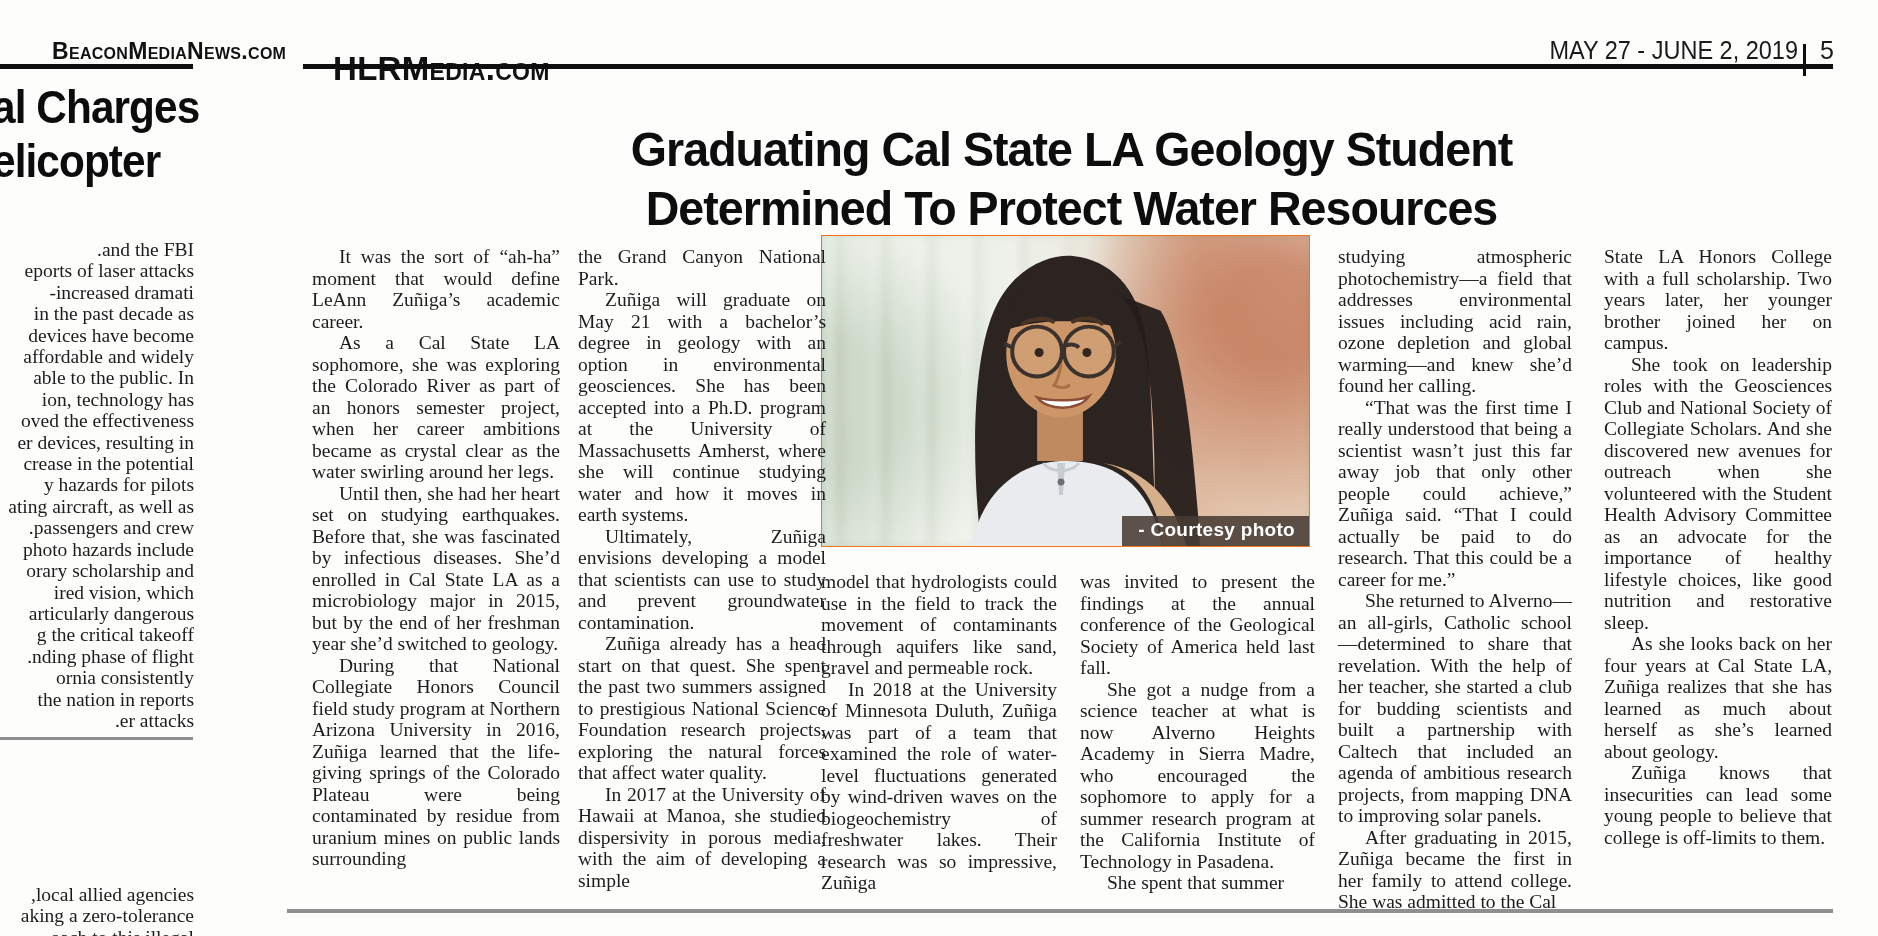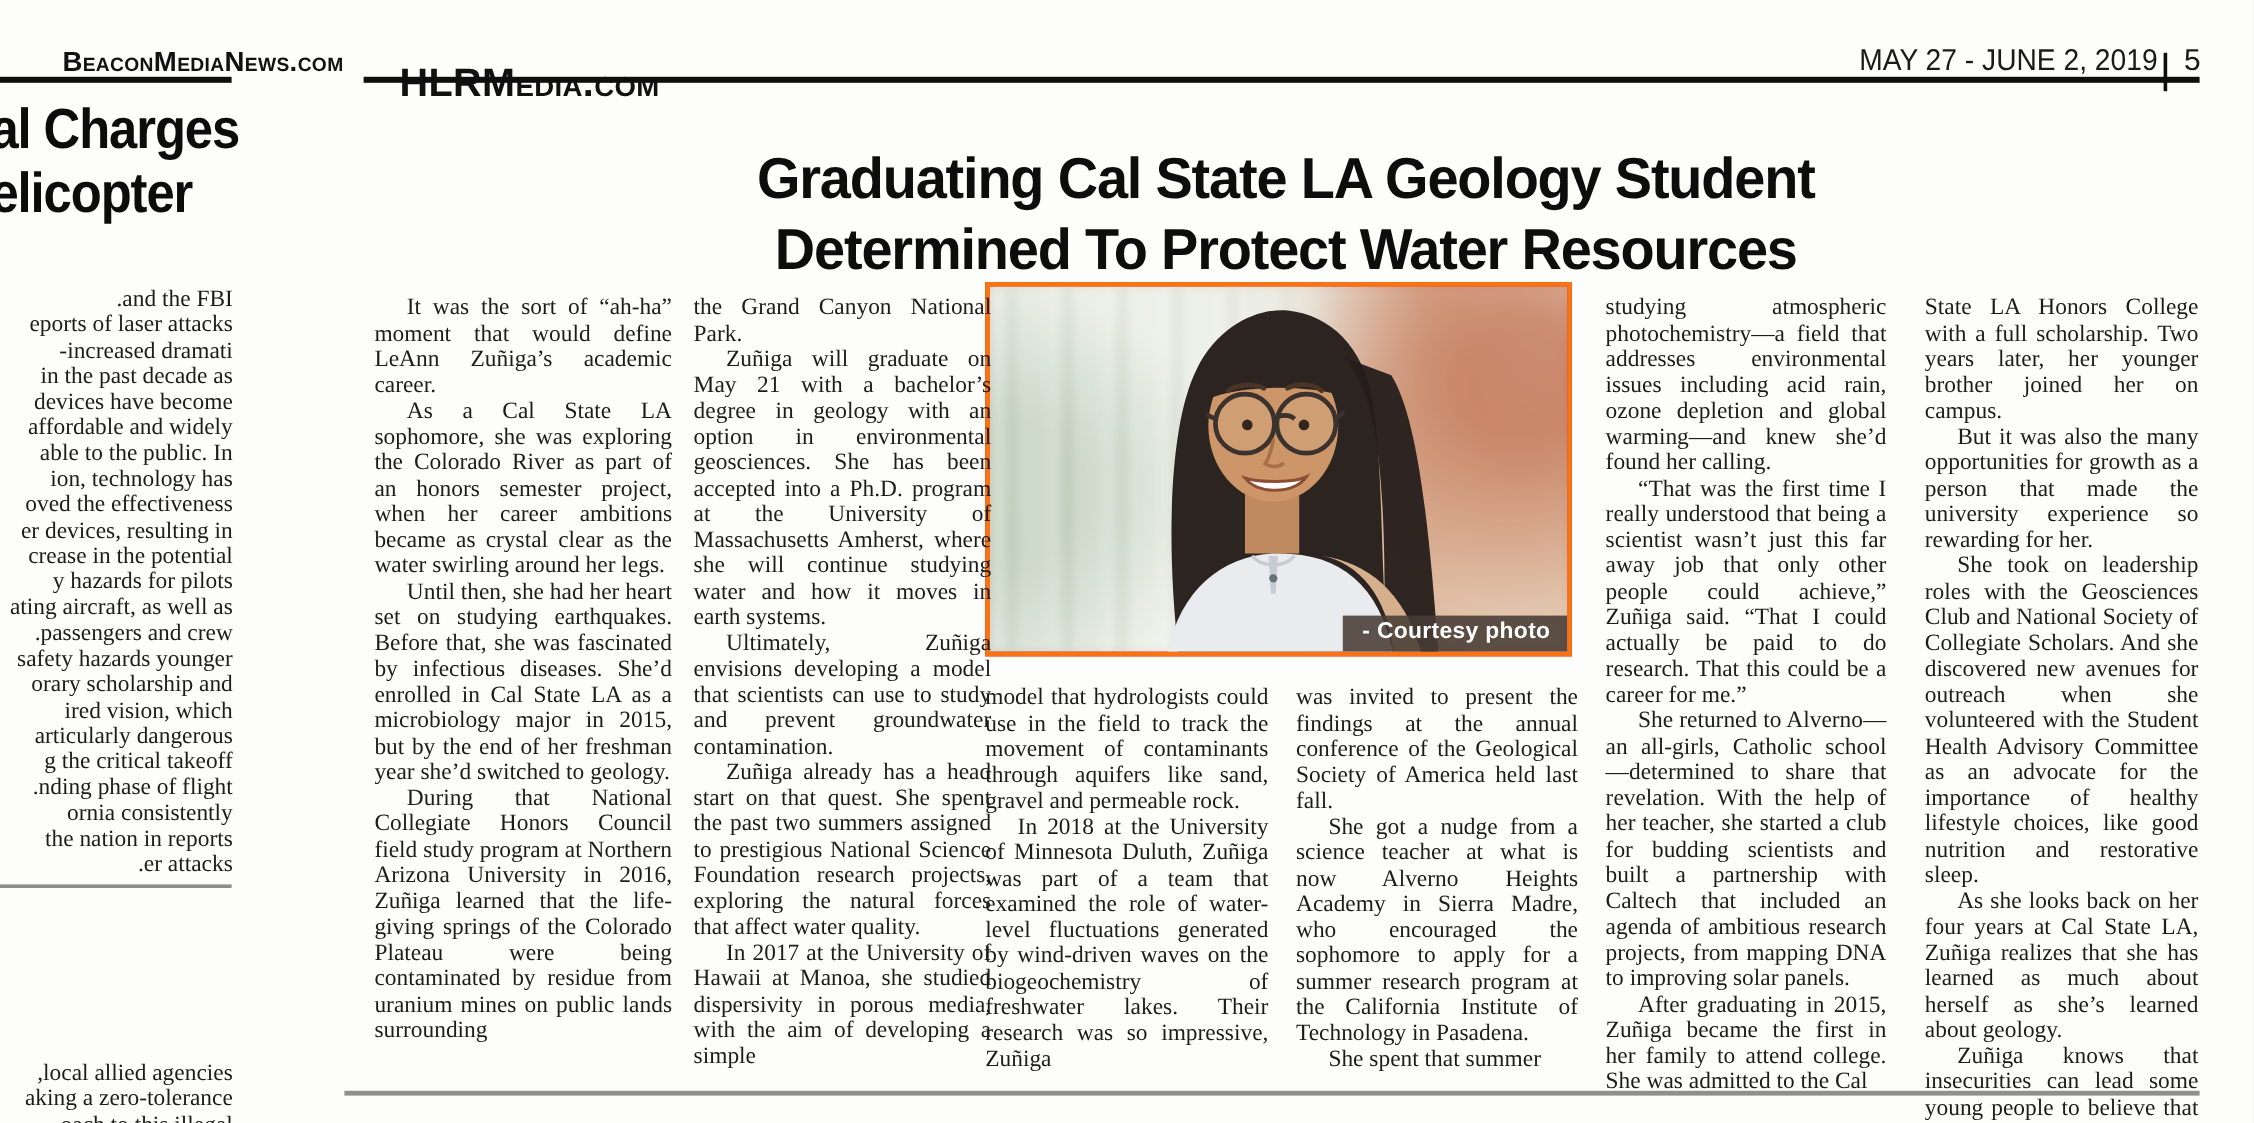--- a/index.html
+++ b/index.html
@@ -36,21 +36,21 @@
   .col p.para{margin:0;}
   .col p.indent{text-indent:27px;}
   .col-1{left:312px;width:248px;}
   .col-2{left:578px;width:248px;}
   .col-3{left:821px;width:236px;top:571px;}
   .col-4{left:1080px;width:235px;top:571px;}
   .col-5{left:1338px;width:234px;}
   .col-6{left:1604px;width:228px;}
   
   .photo{position:absolute;left:821px;top:235px;width:489px;height:312px;overflow:hidden;
-         border:4px solid #f97316;box-sizing:border-box;background:#b91c1c;}
+         border:1px solid #f97316;box-sizing:border-box;background:#15803d;}
   .photo-bg{position:absolute;inset:-14px;filter:blur(9px);
     background:
       radial-gradient(circle at 90% 28%,rgba(197,124,92,.85) 0 10%,rgba(197,124,92,0) 38%),
       radial-gradient(circle at 99% 72%,rgba(226,196,171,.9) 0 14%,rgba(226,196,171,0) 40%),
       radial-gradient(circle at 72% 60%,rgba(214,170,140,.55) 0 12%,rgba(214,170,140,0) 36%),
       radial-gradient(circle at 6% 55%,rgba(186,203,182,.8) 0 12%,rgba(186,203,182,0) 34%),
       radial-gradient(circle at 22% 30%,rgba(233,238,229,.9) 0 16%,rgba(233,238,229,0) 42%),
       linear-gradient(90deg,#dde4d8 0%,#edf0e9 30%,#e9e5da 55%,#ddb89f 76%,#f0e9e0 90%,#f6f1ea 100%);}
   .photo-streaks{position:absolute;inset:0;filter:blur(4px);opacity:.5;
     background:repeating-linear-gradient(90deg,rgba(255,255,255,.5) 0 14px,rgba(160,170,150,.25) 14px 22px,rgba(255,255,255,.35) 22px 46px);
@@ -88,21 +88,21 @@
       <div class="frag-line">devices have become</div>
       <div class="frag-line">affordable and widely</div>
       <div class="frag-line">able to the public. In</div>
       <div class="frag-line">ion, technology has</div>
       <div class="frag-line">oved the effectiveness</div>
       <div class="frag-line">er devices, resulting in</div>
       <div class="frag-line">crease in the potential</div>
       <div class="frag-line">y hazards for pilots</div>
       <div class="frag-line">ating aircraft, as well as</div>
       <div class="frag-line">passengers and crew.</div>
-      <div class="frag-line">safety hazards younger</div>
+      <div class="frag-line">photo hazards include</div>
       <div class="frag-line">orary scholarship and</div>
       <div class="frag-line">ired vision, which</div>
       <div class="frag-line">articularly dangerous</div>
       <div class="frag-line">g the critical takeoff</div>
       <div class="frag-line">nding phase of flight.</div>
       <div class="frag-line">ornia consistently</div>
       <div class="frag-line">the nation in reports</div>
       <div class="frag-line">er attacks.</div>
     </div>
   <div class="left-rule"></div>
@@ -175,20 +175,19 @@
       <p class="para indent">She spent that summer</p>
     </div>
   <div class="col col-5">
       <p class="para">studying atmospheric photochemistry—a field that addresses environmental issues including acid rain, ozone depletion and global warming—and knew she’d found her calling.</p>
       <p class="para indent">“That was the first time I really understood that being a scientist wasn’t just this far away job that only other people could achieve,” Zuñiga said. “That I could actually be paid to do research. That this could be a career for me.”</p>
       <p class="para indent">She returned to Alverno—an all-girls, Catholic school—determined to share that revelation. With the help of her teacher, she started a club for budding scientists and built a partnership with Caltech that included an agenda of ambitious research projects, from mapping DNA to improving solar panels.</p>
       <p class="para indent">After graduating in 2015, Zuñiga became the first in her family to attend college. She was admitted to the Cal</p>
     </div>
   <div class="col col-6">
       <p class="para">State LA Honors College with a full scholarship. Two years later, her younger brother joined her on campus.</p>
-      <p class="para indent">But it was also the many opportunities for growth as a person that made the university experience so rewarding for her.</p>
       <p class="para indent">She took on leadership roles with the Geosciences Club and National Society of Collegiate Scholars. And she discovered new avenues for outreach when she volunteered with the Student Health Advisory Committee as an advocate for the importance of healthy lifestyle choices, like good nutrition and restorative sleep.</p>
       <p class="para indent">As she looks back on her four years at Cal State LA, Zuñiga realizes that she has learned as much about herself as she’s learned about geology.</p>
       <p class="para indent">Zuñiga knows that insecurities can lead some young people to believe that college is off-limits to them.</p>
     </div>
 
   <div class="bottom-rule"></div>
 </div>
 
 </body></html>

